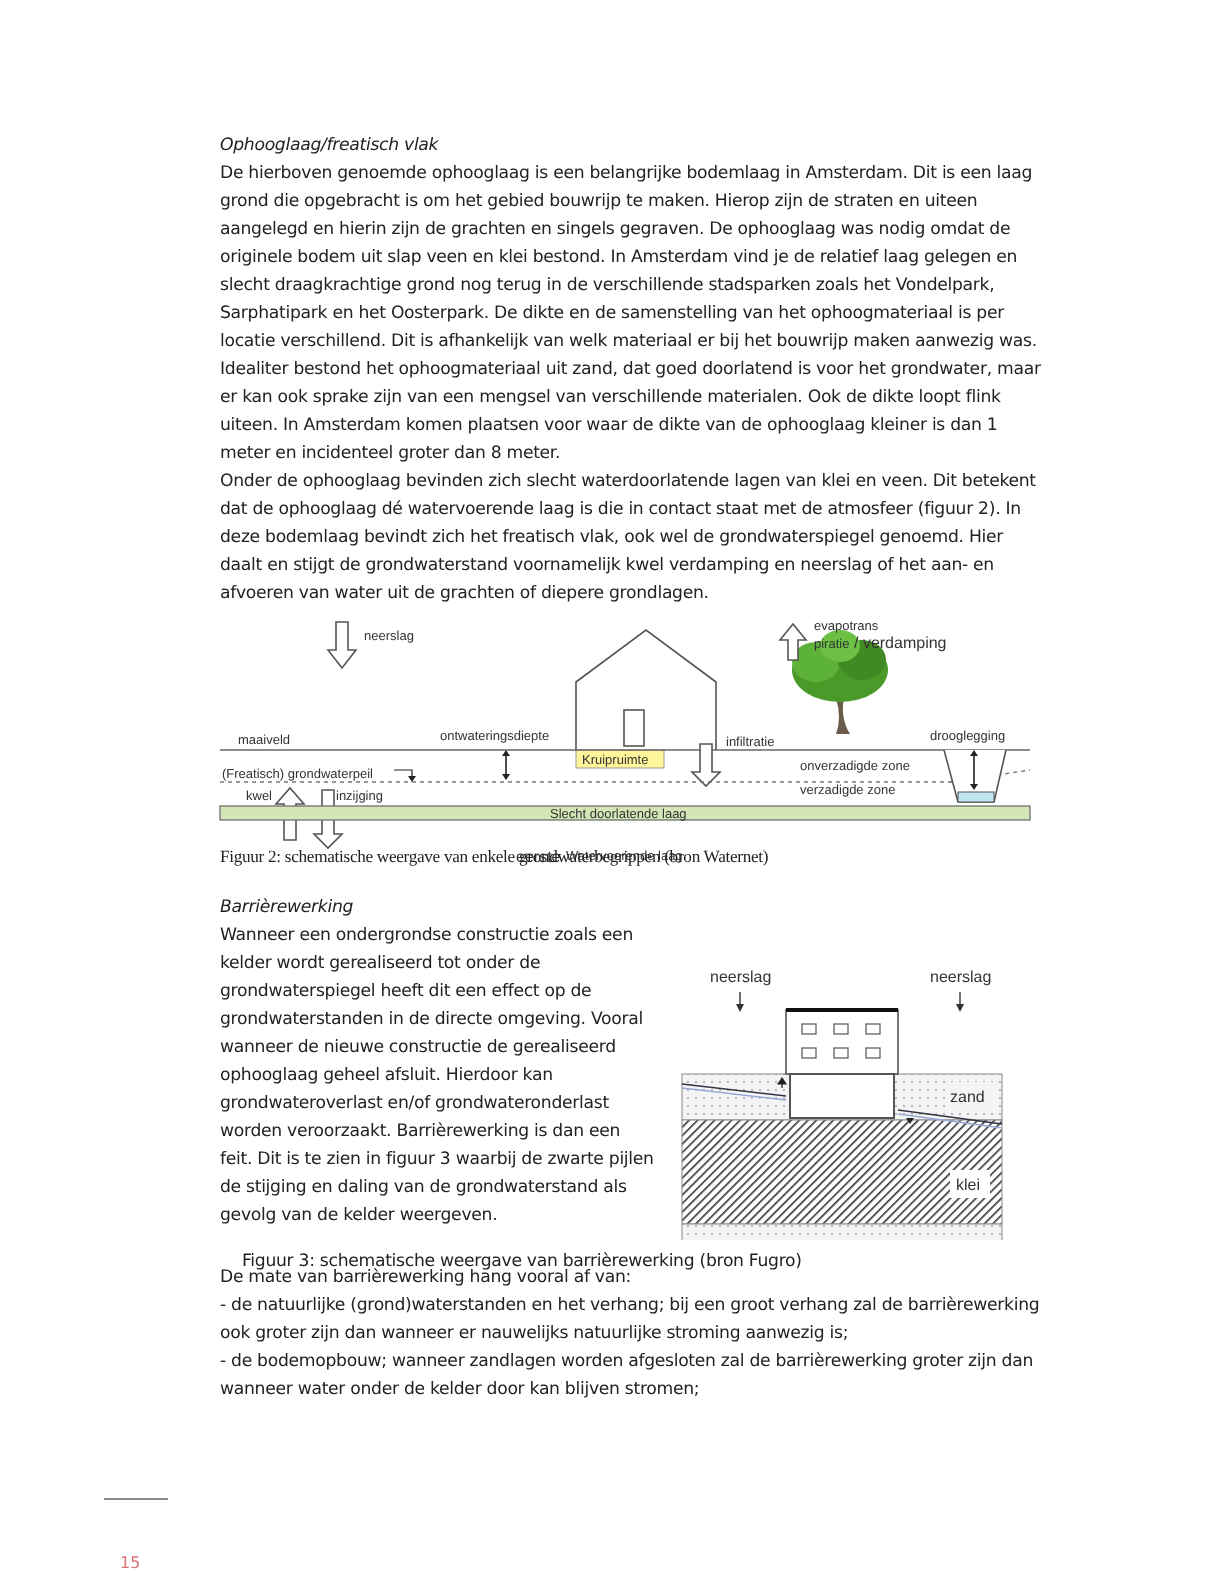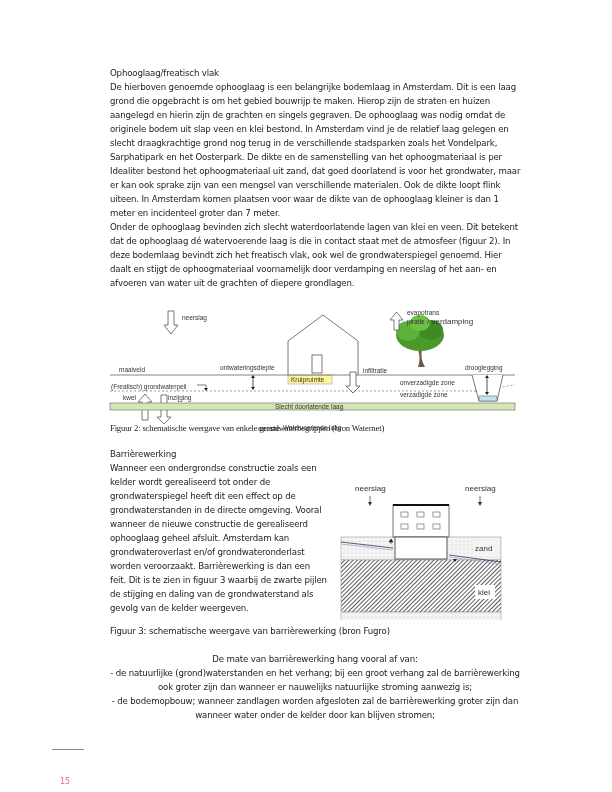--- a/index.html
+++ b/index.html
@@ -1,47 +1,48 @@
 <!DOCTYPE html>
 <html><head>
 <meta charset="utf-8">
 <style>
   html, body { margin: 0; padding: 0; background: #ffffff; }
   body { width: 612px; height: 792px; position: relative; overflow: hidden;
          font-family: "DejaVu Sans", sans-serif; color: #222; }
   .txt { position: absolute; left: 110px; width: 410px; font-size: 8.6px; line-height: 14px;
          letter-spacing: -0.15px; white-space: nowrap; }
   .line { display: block; height: 14px; }
-  .ital { }
+  .ital { font-style: italic; }
   .caption { position: absolute; left: 110px; font-size: 8.6px; letter-spacing: -0.15px; white-space: nowrap; }
   .fig { position: absolute; }
   .lbl { font-family: "Liberation Sans", sans-serif; font-size: 6.5px; fill: #333; }
   .lbl2 { font-family: "Liberation Sans", sans-serif; font-size: 8px; fill: #333; }
   .footer-rule { position: absolute; left: 52px; top: 749px; width: 32px; height: 1px; background: #888; }
   .page-num { position: absolute; left: 60px; top: 755px; font-size: 8px; color: #e0707a; margin-top: 22px; }
 </style>
 </head>
 <body>
 
 <div class="txt" style="top:66px;">
   <span class="line ital">Ophooglaag/freatisch vlak</span>
   <span class="line">De hierboven genoemde ophooglaag is een belangrijke bodemlaag in Amsterdam. Dit is een laag</span>
-  <span class="line">grond die opgebracht is om het gebied bouwrijp te maken. Hierop zijn de straten en huizen</span>
+  <span class="line">grond die opgebracht is om het gebied bouwrijp te maken. Hierop zijn de straten en uiteen</span>
   <span class="line">aangelegd en hierin zijn de grachten en singels gegraven. De ophooglaag was nodig omdat de</span>
   <span class="line">originele bodem uit slap veen en klei bestond. In Amsterdam vind je de relatief laag gelegen en</span>
   <span class="line">slecht draagkrachtige grond nog terug in de verschillende stadsparken zoals het Vondelpark,</span>
   <span class="line">Sarphatipark en het Oosterpark. De dikte en de samenstelling van het ophoogmateriaal is per</span>
+  <span class="line">locatie verschillend. Dit is afhankelijk van welk materiaal er bij het bouwrijp maken aanwezig was.</span>
   <span class="line">Idealiter bestond het ophoogmateriaal uit zand, dat goed doorlatend is voor het grondwater, maar</span>
   <span class="line">er kan ook sprake zijn van een mengsel van verschillende materialen. Ook de dikte loopt flink</span>
   <span class="line">uiteen. In Amsterdam komen plaatsen voor waar de dikte van de ophooglaag kleiner is dan 1</span>
-  <span class="line">meter en incidenteel groter dan 7 meter.</span>
+  <span class="line">meter en incidenteel groter dan 8 meter.</span>
   <span class="line">Onder de ophooglaag bevinden zich slecht waterdoorlatende lagen van klei en veen. Dit betekent</span>
   <span class="line">dat de ophooglaag dé watervoerende laag is die in contact staat met de atmosfeer (figuur 2). In</span>
   <span class="line">deze bodemlaag bevindt zich het freatisch vlak, ook wel de grondwaterspiegel genoemd. Hier</span>
-  <span class="line">daalt en stijgt de ophoogmateriaal voornamelijk door verdamping en neerslag of het aan- en</span>
+  <span class="line">daalt en stijgt de grondwaterstand voornamelijk kwel verdamping en neerslag of het aan- en</span>
   <span class="line">afvoeren van water uit de grachten of diepere grondlagen.</span>
 </div>
 
 <svg class="fig" style="left:105px; top:305px;" width="415" height="130" viewBox="0 0 415 130">
 
   <g>
     <path d="M63,6 h6 v14 h4 l-7,9 l-7,-9 h4 z" fill="#fff" stroke="#555" stroke-width="0.8"></path>
   </g>
   <text class="lbl" x="77" y="15">neerslag</text>
 
@@ -112,28 +113,28 @@
 
 <div class="caption" style="top:423px;font-family:Liberation Serif, serif;">Figuur 2: schematische weergave van enkele grondwaterbegrippen (bron Waternet)</div>
 
 <div class="txt" style="top:447px; width:225px;">
   <span class="line ital">Barrièrewerking</span>
   <span class="line">Wanneer een ondergrondse constructie zoals een</span>
   <span class="line">kelder wordt gerealiseerd tot onder de</span>
   <span class="line">grondwaterspiegel heeft dit een effect op de</span>
   <span class="line">grondwaterstanden in de directe omgeving. Vooral</span>
   <span class="line">wanneer de nieuwe constructie de gerealiseerd</span>
-  <span class="line">ophooglaag geheel afsluit. Amsterdam kan</span>
+  <span class="line">ophooglaag geheel afsluit. Hierdoor kan</span>
   <span class="line">grondwateroverlast en/of grondwateronderlast</span>
   <span class="line">worden veroorzaakt. Barrièrewerking is dan een</span>
   <span class="line">feit. Dit is te zien in figuur 3 waarbij de zwarte pijlen</span>
   <span class="line">de stijging en daling van de grondwaterstand als</span>
   <span class="line">gevolg van de kelder weergeven.</span>
 </div>
-<div class="caption" style="top:626px;">Figuur 3: schematische weergave van barrièrewerking (bron Fugro)</div>
+<div class="caption" style="top:626px;margin-left:11px;">Figuur 3: schematische weergave van barrièrewerking (bron Fugro)</div>
 
 <svg class="fig" style="left:335px; top:480px;" width="180" height="140" viewBox="0 0 180 140">
   <defs>
     <pattern id="dots" width="4" height="4" patternUnits="userSpaceOnUse">
       <rect width="4" height="4" fill="#f4f4f4"></rect>
       <circle cx="1" cy="1" r="0.45" fill="#999"></circle>
     </pattern>
     <pattern id="hatch" width="3" height="3" patternUnits="userSpaceOnUse" patternTransform="rotate(45)">
       <rect width="3" height="3" fill="#fff"></rect>
       <line x1="0" y1="0" x2="0" y2="3" stroke="#333" stroke-width="1.6"></line>
@@ -169,21 +170,21 @@
   <line x1="114" y1="75" x2="166" y2="82" stroke="#334" stroke-width="0.8"></line>
   <line x1="114" y1="77" x2="166" y2="84" stroke="#9aa8d8" stroke-width="0.8"></line>
   <path d="M56,64 v-4 M54,62 l2,-3 l2,3 z" stroke="#222" stroke-width="0.6" fill="#222"></path>
   <path d="M118,79 l2,3 l2,-3 z" fill="#222"></path>
   <rect x="138" y="61" width="24" height="13" fill="#f4f4f4"></rect>
   <text class="lbl2" x="140" y="71">zand</text>
   <rect x="140" y="105" width="20" height="14" fill="#fff"></rect>
   <text class="lbl2" x="143" y="115">klei</text>
 </svg>
 
-<div class="txt" style="top:652px;text-align:center;">
+<div class="txt" style="top:632px;">
   <span class="line">De mate van barrièrewerking hang vooral af van:</span>
   <span class="line">- de natuurlijke (grond)waterstanden en het verhang; bij een groot verhang zal de barrièrewerking</span>
   <span class="line">ook groter zijn dan wanneer er nauwelijks natuurlijke stroming aanwezig is;</span>
   <span class="line">- de bodemopbouw; wanneer zandlagen worden afgesloten zal de barrièrewerking groter zijn dan</span>
   <span class="line">wanneer water onder de kelder door kan blijven stromen;</span>
 </div>
 
 <div class="footer-rule"></div>
 <div class="page-num">15</div>
 

